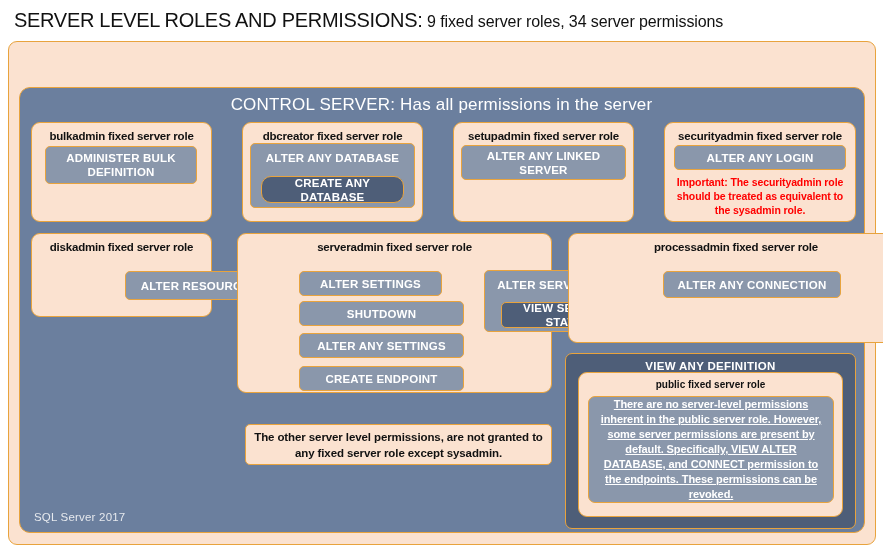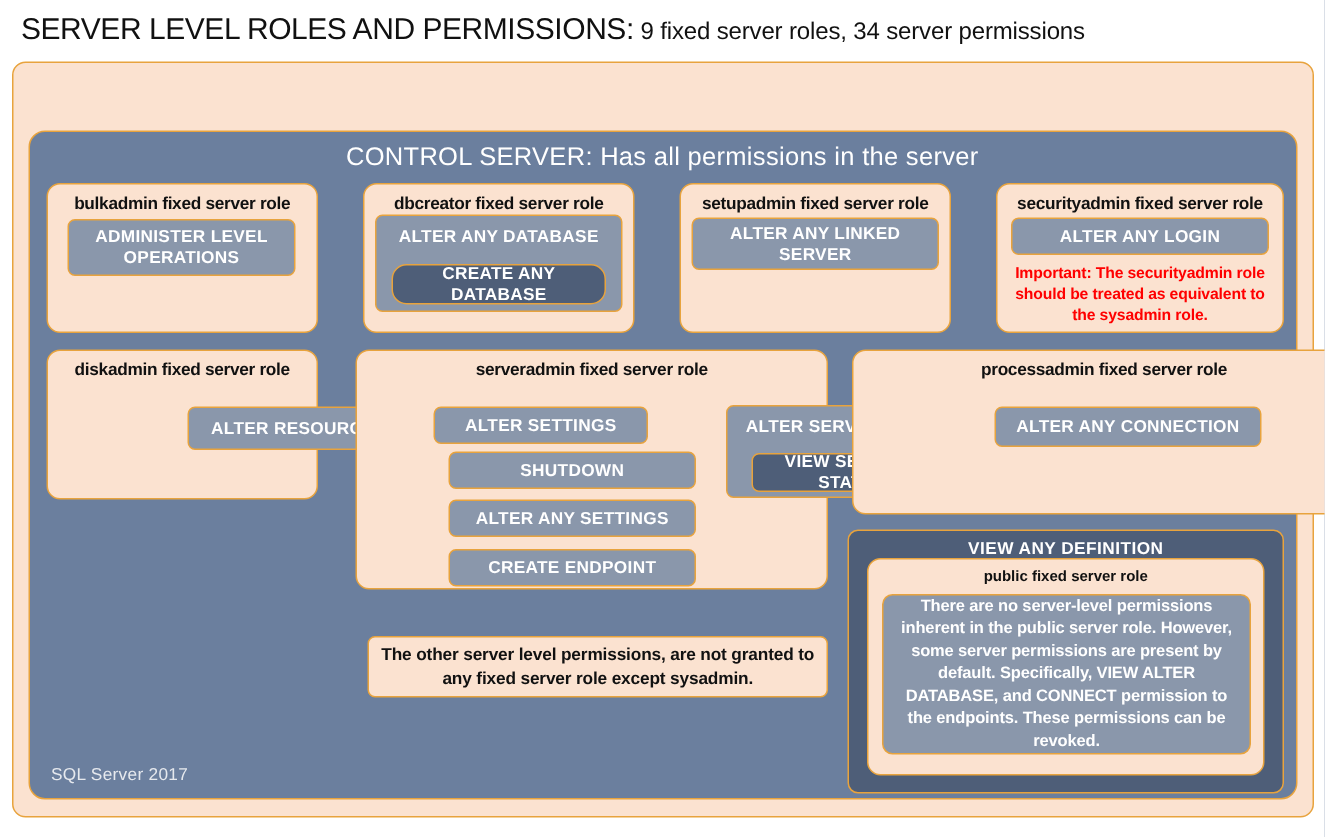--- a/index.html
+++ b/index.html
@@ -152,20 +152,21 @@
     color: #ffffff;
     font-size: 11px;
     font-weight: bold;
     line-height: 15px;
     display: flex;
     align-items: center;
     justify-content: center;
     text-align: center;
     padding: 5px 9px;
     letter-spacing: -0.1px;
+    text-decoration: underline;
   }
 
   
   #footer-label {
     position: absolute;
     left: 34px;
     top: 511px;
     font-size: 11.5px;
     color: #e6e9ee;
     letter-spacing: 0.2px;
@@ -181,48 +182,48 @@
 
 <div class="box peach" id="sysadmin-box"></div>
 <div class="box-title" id="sysadmin-title" style="top:55px;">sysadmin fixed server role</div>
 
 <div class="box slate" id="control-server-box"></div>
 <div class="box-title" id="control-server-title" style="top:95px;">CONTROL SERVER: Has all permissions in the server</div>
 
 <div class="box peach role-card" style="left:31px; top:122px; width:181px; height:100px;">
   <div class="role-name">bulkadmin fixed server role</div>
 </div>
-<div class="perm" style="left:45px; top:146px; width:152px; height:38px;">ADMINISTER  LEVEL OPERATIONS</div>
+<div class="perm" style="left:45px; top:146px; width:152px; height:38px;">ADMINISTER  BULK DEFINITION</div>
 
 <div class="box peach role-card" style="left:242px; top:122px; width:181px; height:100px;">
   <div class="role-name">dbcreator fixed server role</div>
 </div>
 <div class="perm tall-label" style="left:250px; top:143px; width:165px; height:65px;">ALTER ANY DATABASE</div>
 <div class="perm dark" style="left:261px; top:176px; width:143px; height:27px;border-radius:10px;">CREATE  ANY DATABASE</div>
 
 <div class="box peach role-card" style="left:453px; top:122px; width:181px; height:100px;">
   <div class="role-name">setupadmin fixed server role</div>
 </div>
 <div class="perm" style="left:461px; top:145px; width:165px; height:35px;">ALTER ANY LINKED SERVER</div>
 
 <div class="box peach role-card" style="left:664px; top:122px; width:192px; height:100px;">
   <div class="role-name">securityadmin fixed server role</div>
 </div>
 <div class="perm" style="left:674px; top:145px; width:172px; height:25px;">ALTER ANY LOGIN</div>
 <div class="note-red" style="left:668px; top:175px; width:184px;">Important:  The securityadmin role should  be treated as equivalent to the  sysadmin role.</div>
 
-<div class="box peach role-card" style="left:31px; top:233px; width:181px; height:100px;padding-left:33px;">
+<div class="box peach role-card" style="left:31px; top:233px; width:181px; height:84px;padding-left:33px;">
   <div class="role-name">diskadmin fixed server role</div>
 </div>
 <div class="perm" style="left:125px; top:271px; width:148px; height:29px;">ALTER RESOURCES</div>
 
 <div class="box peach role-card" style="left:237px; top:233px; width:315px; height:160px;">
   <div class="role-name">serveradmin fixed server role</div>
 </div>
-<div class="perm" style="left:289px; top:271px; width:143px; height:25px;">ALTER SETTINGS</div>
+<div class="perm" style="left:299px; top:271px; width:143px; height:25px;">ALTER SETTINGS</div>
 <div class="perm" style="left:299px; top:301px; width:165px; height:25px;">SHUTDOWN</div>
 <div class="perm" style="left:299px; top:333px; width:165px; height:25px;">ALTER ANY SETTINGS</div>
 <div class="perm" style="left:299px; top:366px; width:165px; height:25px;">CREATE  ENDPOINT</div>
 <div class="perm tall-label" style="left:484px; top:270px; width:157px; height:62px;">ALTER SERVER  STATE</div>
 <div class="perm dark" style="left:501px; top:302px; width:126px; height:26px;">VIEW SERVER  STATE</div>
 
 <div class="box peach role-card" style="left:568px; top:233px; width:336px; height:110px;">
   <div class="role-name">processadmin fixed server role</div>
 </div>
 <div class="perm" style="left:663px; top:271px; width:178px; height:27px;">ALTER ANY CONNECTION</div>

